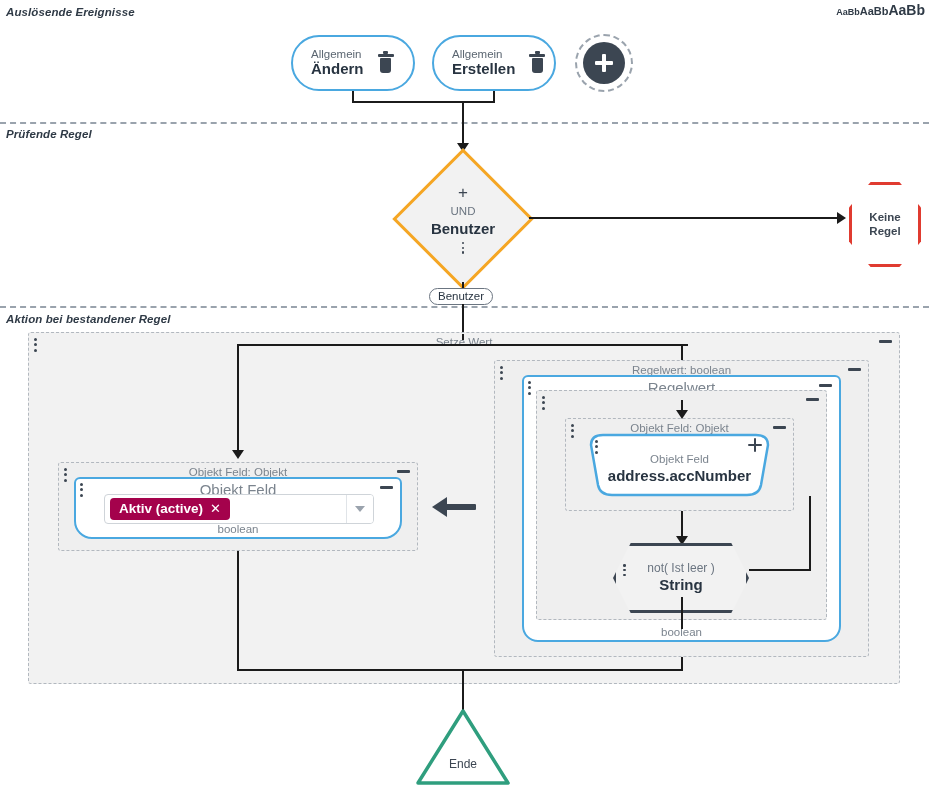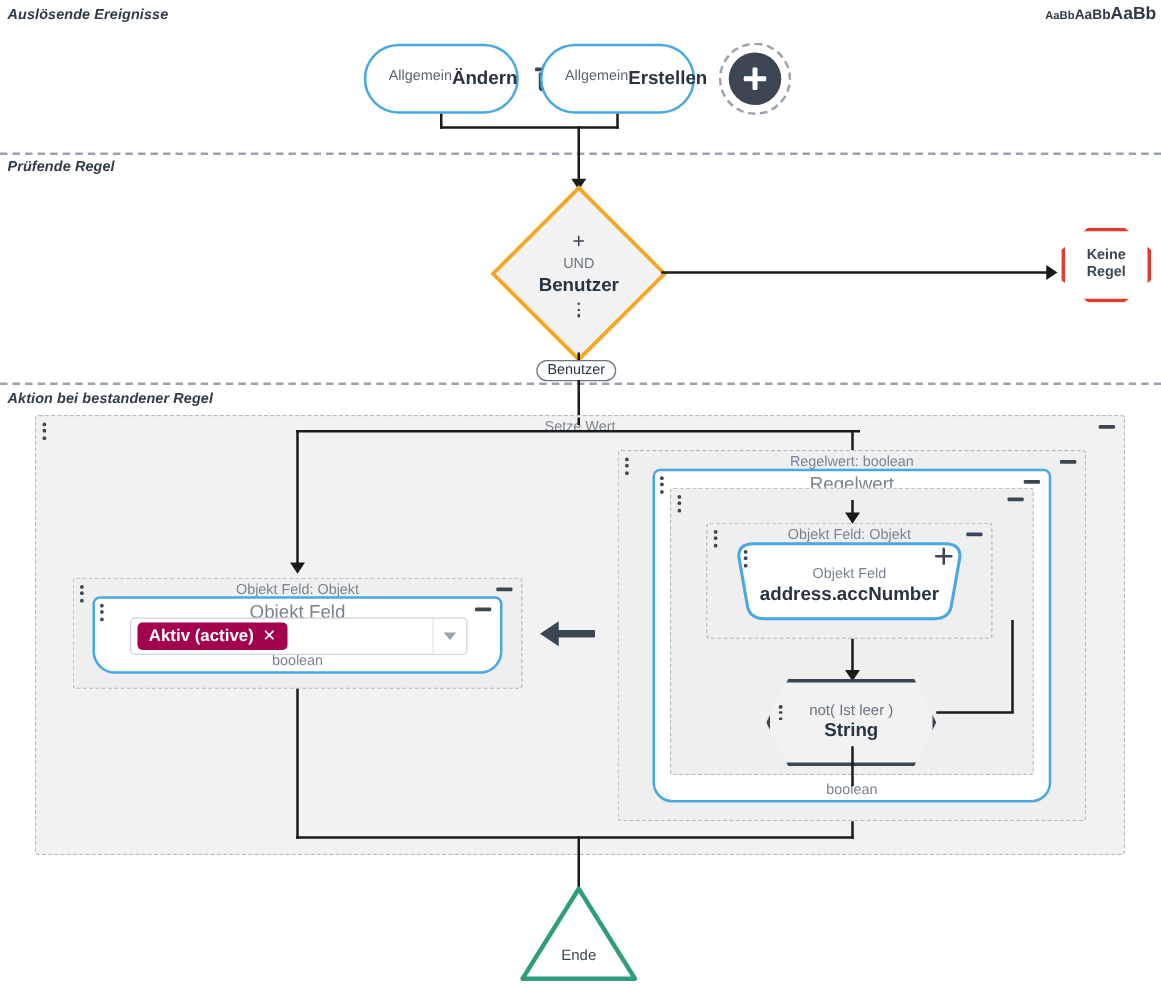--- a/index.html
+++ b/index.html
@@ -61,21 +61,21 @@
     position:absolute;
     height:56px;
     border:2px solid #4aa8e0;
     border-radius:28px;
     background:#ffffff;
     display:flex;align-items:center;
     padding:0 14px 0 18px;
     box-sizing:border-box;
     gap:14px;
   }
-  .trigger .txt{display:flex;line-height:1.12;}
+  .trigger .txt{display:flex;flex-direction:column;line-height:1.12;}
   .trigger .sub{font-size:11.5px;color:#5b6671;}
   .trigger .main{font-size:15px;font-weight:700;color:#283441;}
   .trash{width:16px;height:19px;position:relative;flex:0 0 auto;}
   .trash .lid{position:absolute;top:0;left:0;width:16px;height:3px;background:#3c4652;border-radius:1px;}
   .trash .handle{position:absolute;top:-3px;left:5.5px;width:5px;height:3px;background:#3c4652;border-radius:1px;}
   .trash .can{position:absolute;top:4px;left:2.5px;width:11px;height:15px;background:#3c4652;
     border-radius:1px 1px 3px 3px;}
 
   
   .addbtn{
@@ -122,21 +122,21 @@
   .pill-tag{
     position:absolute;
     border:1px solid #6b7581;border-radius:9px;background:#ffffff;
     font-size:11.5px;color:#283441;
     padding:1px 8px 2px;
     white-space:nowrap;
   }
 
   
   .octagon{
-    position:absolute;width:72px;height:60px;
+    position:absolute;width:72px;height:85px;
     background:#ffffff;
     border:3px solid #e03b30;
     box-sizing:border-box;
     clip-path:polygon(30% 0,70% 0,100% 30%,100% 70%,70% 100%,30% 100%,0 70%,0 30%);
     display:flex;align-items:center;justify-content:center;text-align:center;
   }
   .octagon .lbl{font-size:11.5px;font-weight:700;color:#3c4652;line-height:1.2;}
 
   
   .dcont{

